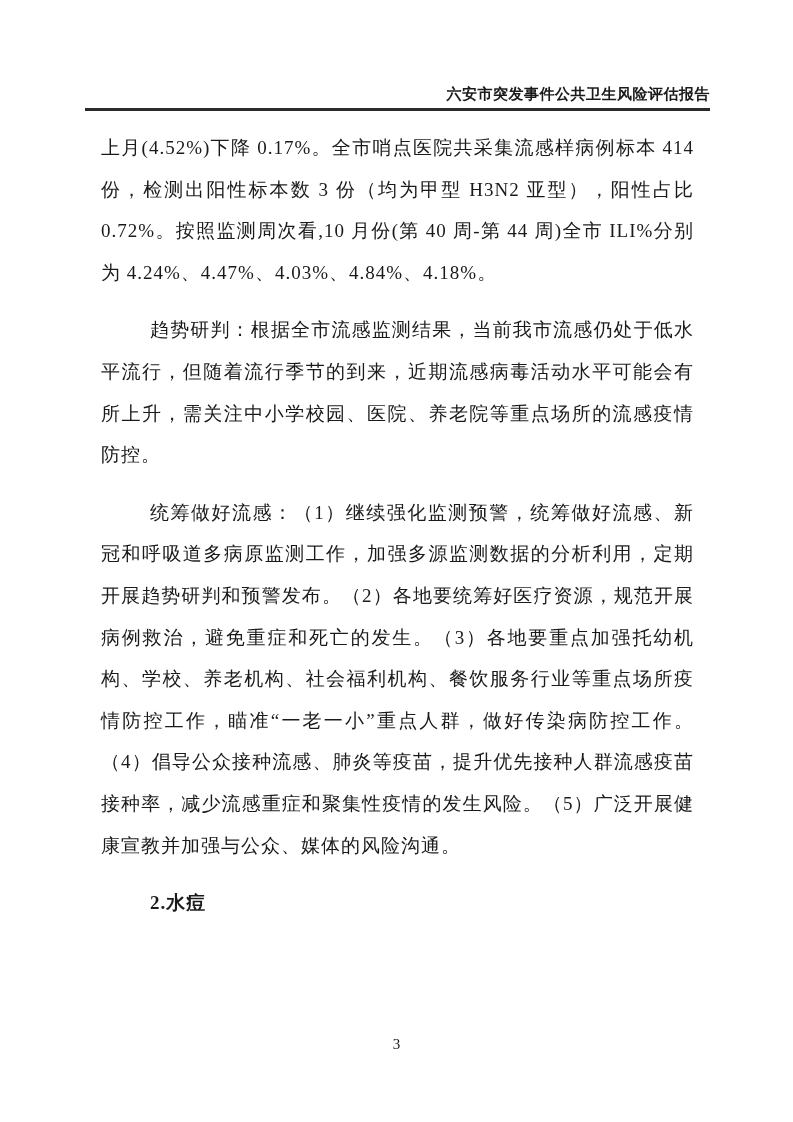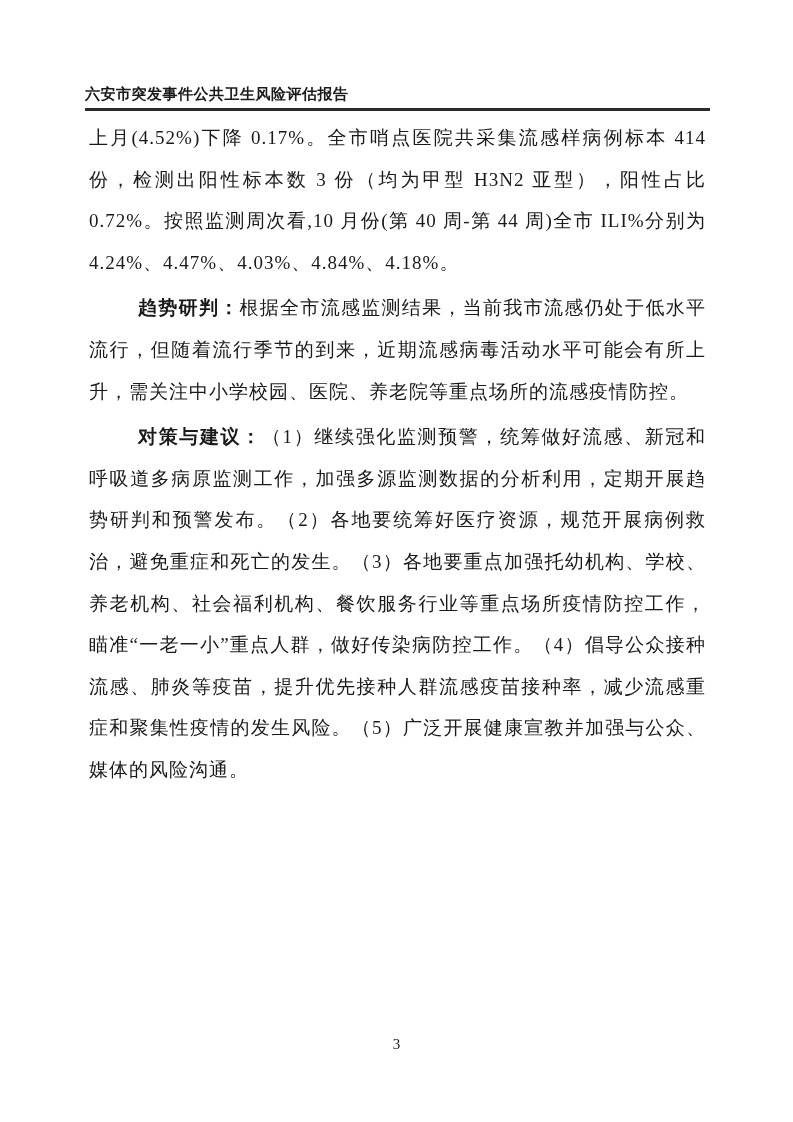--- a/index.html
+++ b/index.html
@@ -17,21 +17,21 @@
   }
   .page {
     width: 793px;
     height: 1122px;
     padding: 84px 83px 0 85px;
     position: relative;
   }
   
   .header {
     display: flex;
-    justify-content: space-between;
+    justify-content: flex-end;
     align-items: flex-end;
     font-size: 15px;
     line-height: 20px;
     padding-bottom: 4px;
   }
   .header .left { font-weight: 600; letter-spacing: 0.5px; }
   .header .right { font-weight: 400; letter-spacing: 0.3px; }
   .header-rule {
     border: none;
     border-top: 3px solid #2b2b2b;
@@ -39,24 +39,24 @@
   }
   
   .content {
     margin-top: 6px;
     font-size: 19px;
     line-height: 41.6px;
     text-align: justify;
     letter-spacing: 1px;
   }
   .content p {
-    margin: 4px;
+    margin: 16px;
   }
   .para-indent { text-indent: 49px; }
-  .lead { font-weight: bold; }
+  .lead { font-weight: normal; }
   .section-heading {
     font-weight: bold;
     text-indent: 49px;
     margin-top: 3px !important;
     margin-bottom: 1px !important;
   }
   
   .footer {
     position: absolute;
     left: 0;
@@ -76,22 +76,23 @@
     <span class="left">六安市突发事件公共卫生风险评估报告</span>
   </div>
   <hr class="header-rule">
 
   <div class="content">
 
     <p><span>上月(4.52%)下降 0.17%。全市哨点医院共采集流感样病例标本 414 份，检测出阳性标本数 3 份（均为甲型 H3N2 亚型），阳性占比 0.72%。按照监测周次看,10 月份(第 40 周-第 44 周)全市 ILI%分别为 4.24%、4.47%、4.03%、4.84%、4.18%。</span></p>
 
     <p class="para-indent"><span class="lead">趋势研判：</span><span>根据全市流感监测结果，当前我市流感仍处于低水平流行，但随着流行季节的到来，近期流感病毒活动水平可能会有所上升，需关注中小学校园、医院、养老院等重点场所的流感疫情防控。</span></p>
 
-    <p class="para-indent"><span class="lead">对策与建议：</span><span>（1）继续强化监测预警，统筹做好流感、新冠和呼吸道多病原监测工作，加强多源监测数据的分析利用，定期开展趋势研判和预警发布。（2）各地要统筹好医疗资源，规范开展病例救治，避免重症和死亡的发生。（3）各地要重点加强托幼机构、学校、养老机构、社会福利机构、餐饮服务行业等重点场所疫情防控工作，瞄准“一老一小”重点人群，做好传染病防控工作。（4）倡导公众接种流感、肺炎等疫苗，提升优先接种人群流感疫苗接种率，减少流感重症和聚集性疫情的发生风险。（5）广泛开展健康宣教并加强与公众、媒体的风险沟通。</span></p>
+    <p class="para-indent"><span class="lead">统筹做好流感：</span><span>（1）继续强化监测预警，统筹做好流感、新冠和呼吸道多病原监测工作，加强多源监测数据的分析利用，定期开展趋势研判和预警发布。（2）各地要统筹好医疗资源，规范开展病例救治，避免重症和死亡的发生。（3）各地要重点加强托幼机构、学校、养老机构、社会福利机构、餐饮服务行业等重点场所疫情防控工作，瞄准“一老一小”重点人群，做好传染病防控工作。（4）倡导公众接种流感、肺炎等疫苗，提升优先接种人群流感疫苗接种率，减少流感重症和聚集性疫情的发生风险。（5）广泛开展健康宣教并加强与公众、媒体的风险沟通。</span></p>
 
+    <p class="section-heading">2.水痘</p>
 
 
   </div>
 
   <div class="footer">
     <span>3</span>
   </div>
 
 </div>
 

